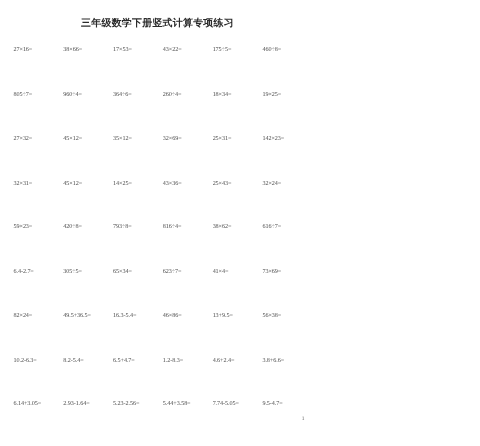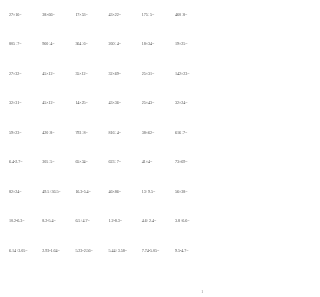--- a/index.html
+++ b/index.html
@@ -62,20 +62,21 @@
     font-size: 3.6px;
     color: #6a6a6a;
     line-height: 1;
   }
 </style>
 </head>
 <body>
 
 <div id="page">
 
+  <h1 id="worksheet-title">三年级数学下册竖式计算专项练习</h1>
 
   <div id="problem-grid">
 
     <div class="problem-row">
       <div class="problem-cell">27×16=</div>
       <div class="problem-cell">38×66=</div>
       <div class="problem-cell">17×53=</div>
       <div class="problem-cell">43×22=</div>
       <div class="problem-cell">175÷5=</div>
       <div class="problem-cell">460÷8=</div>

